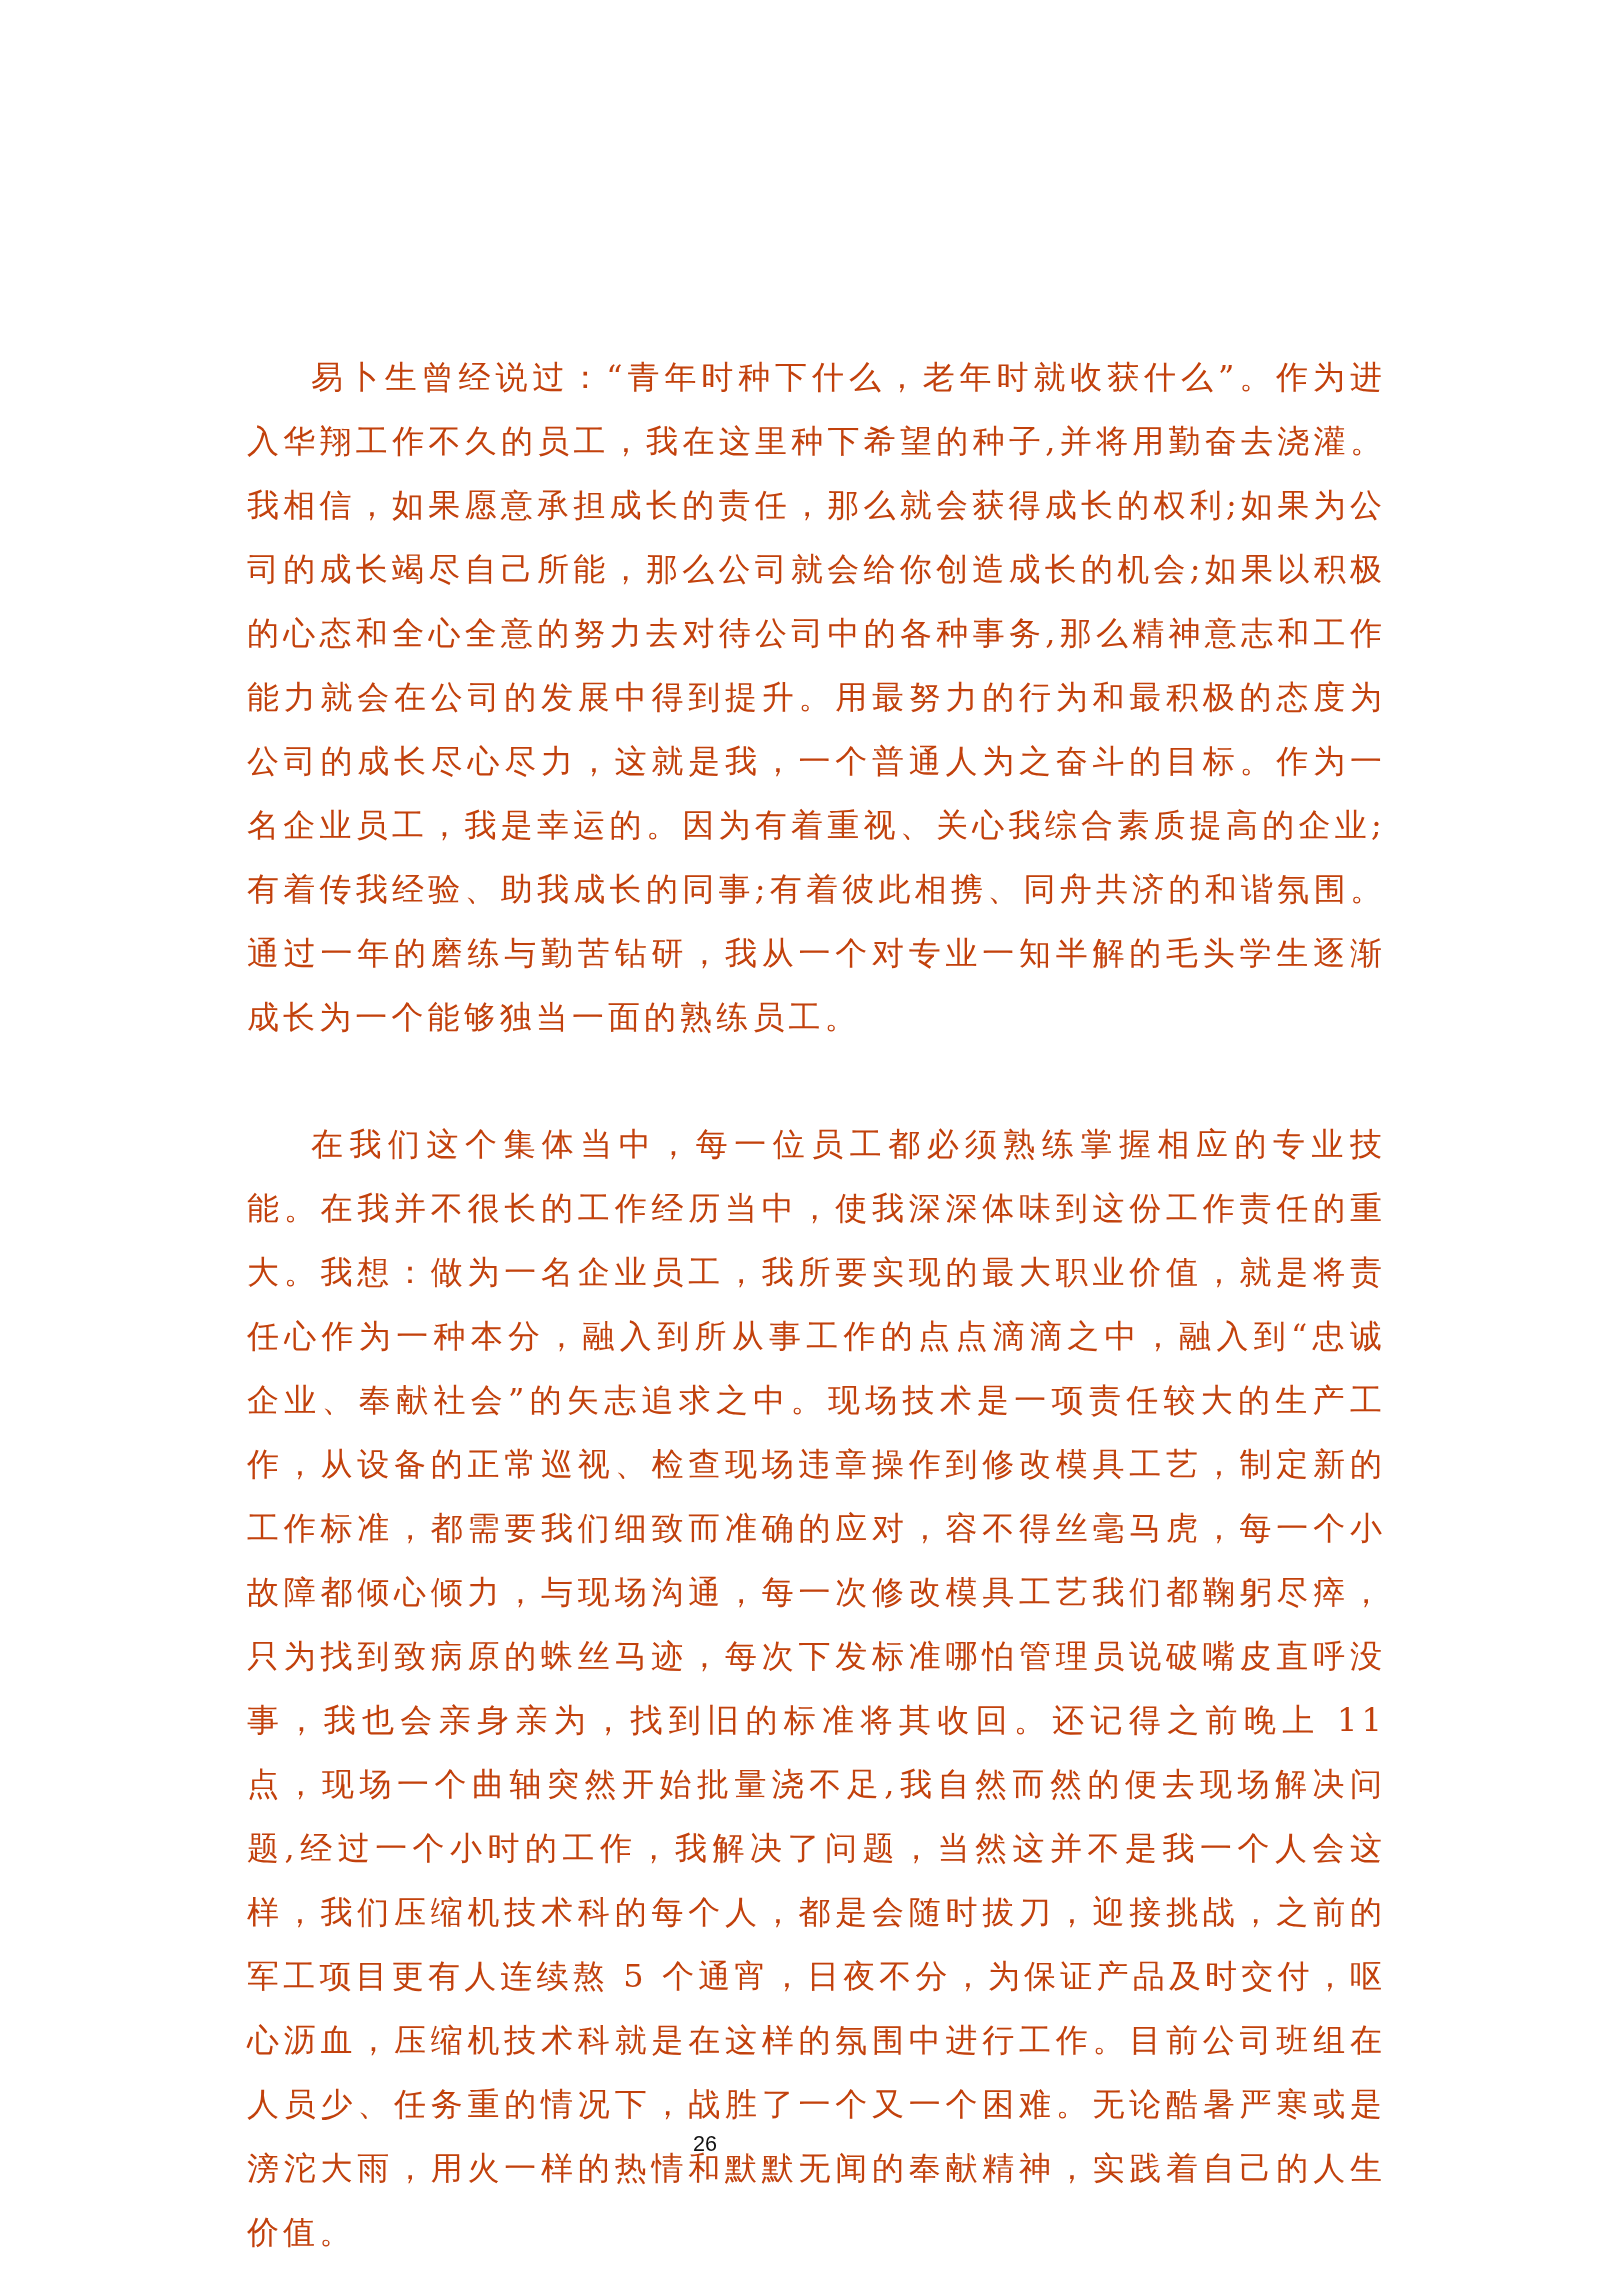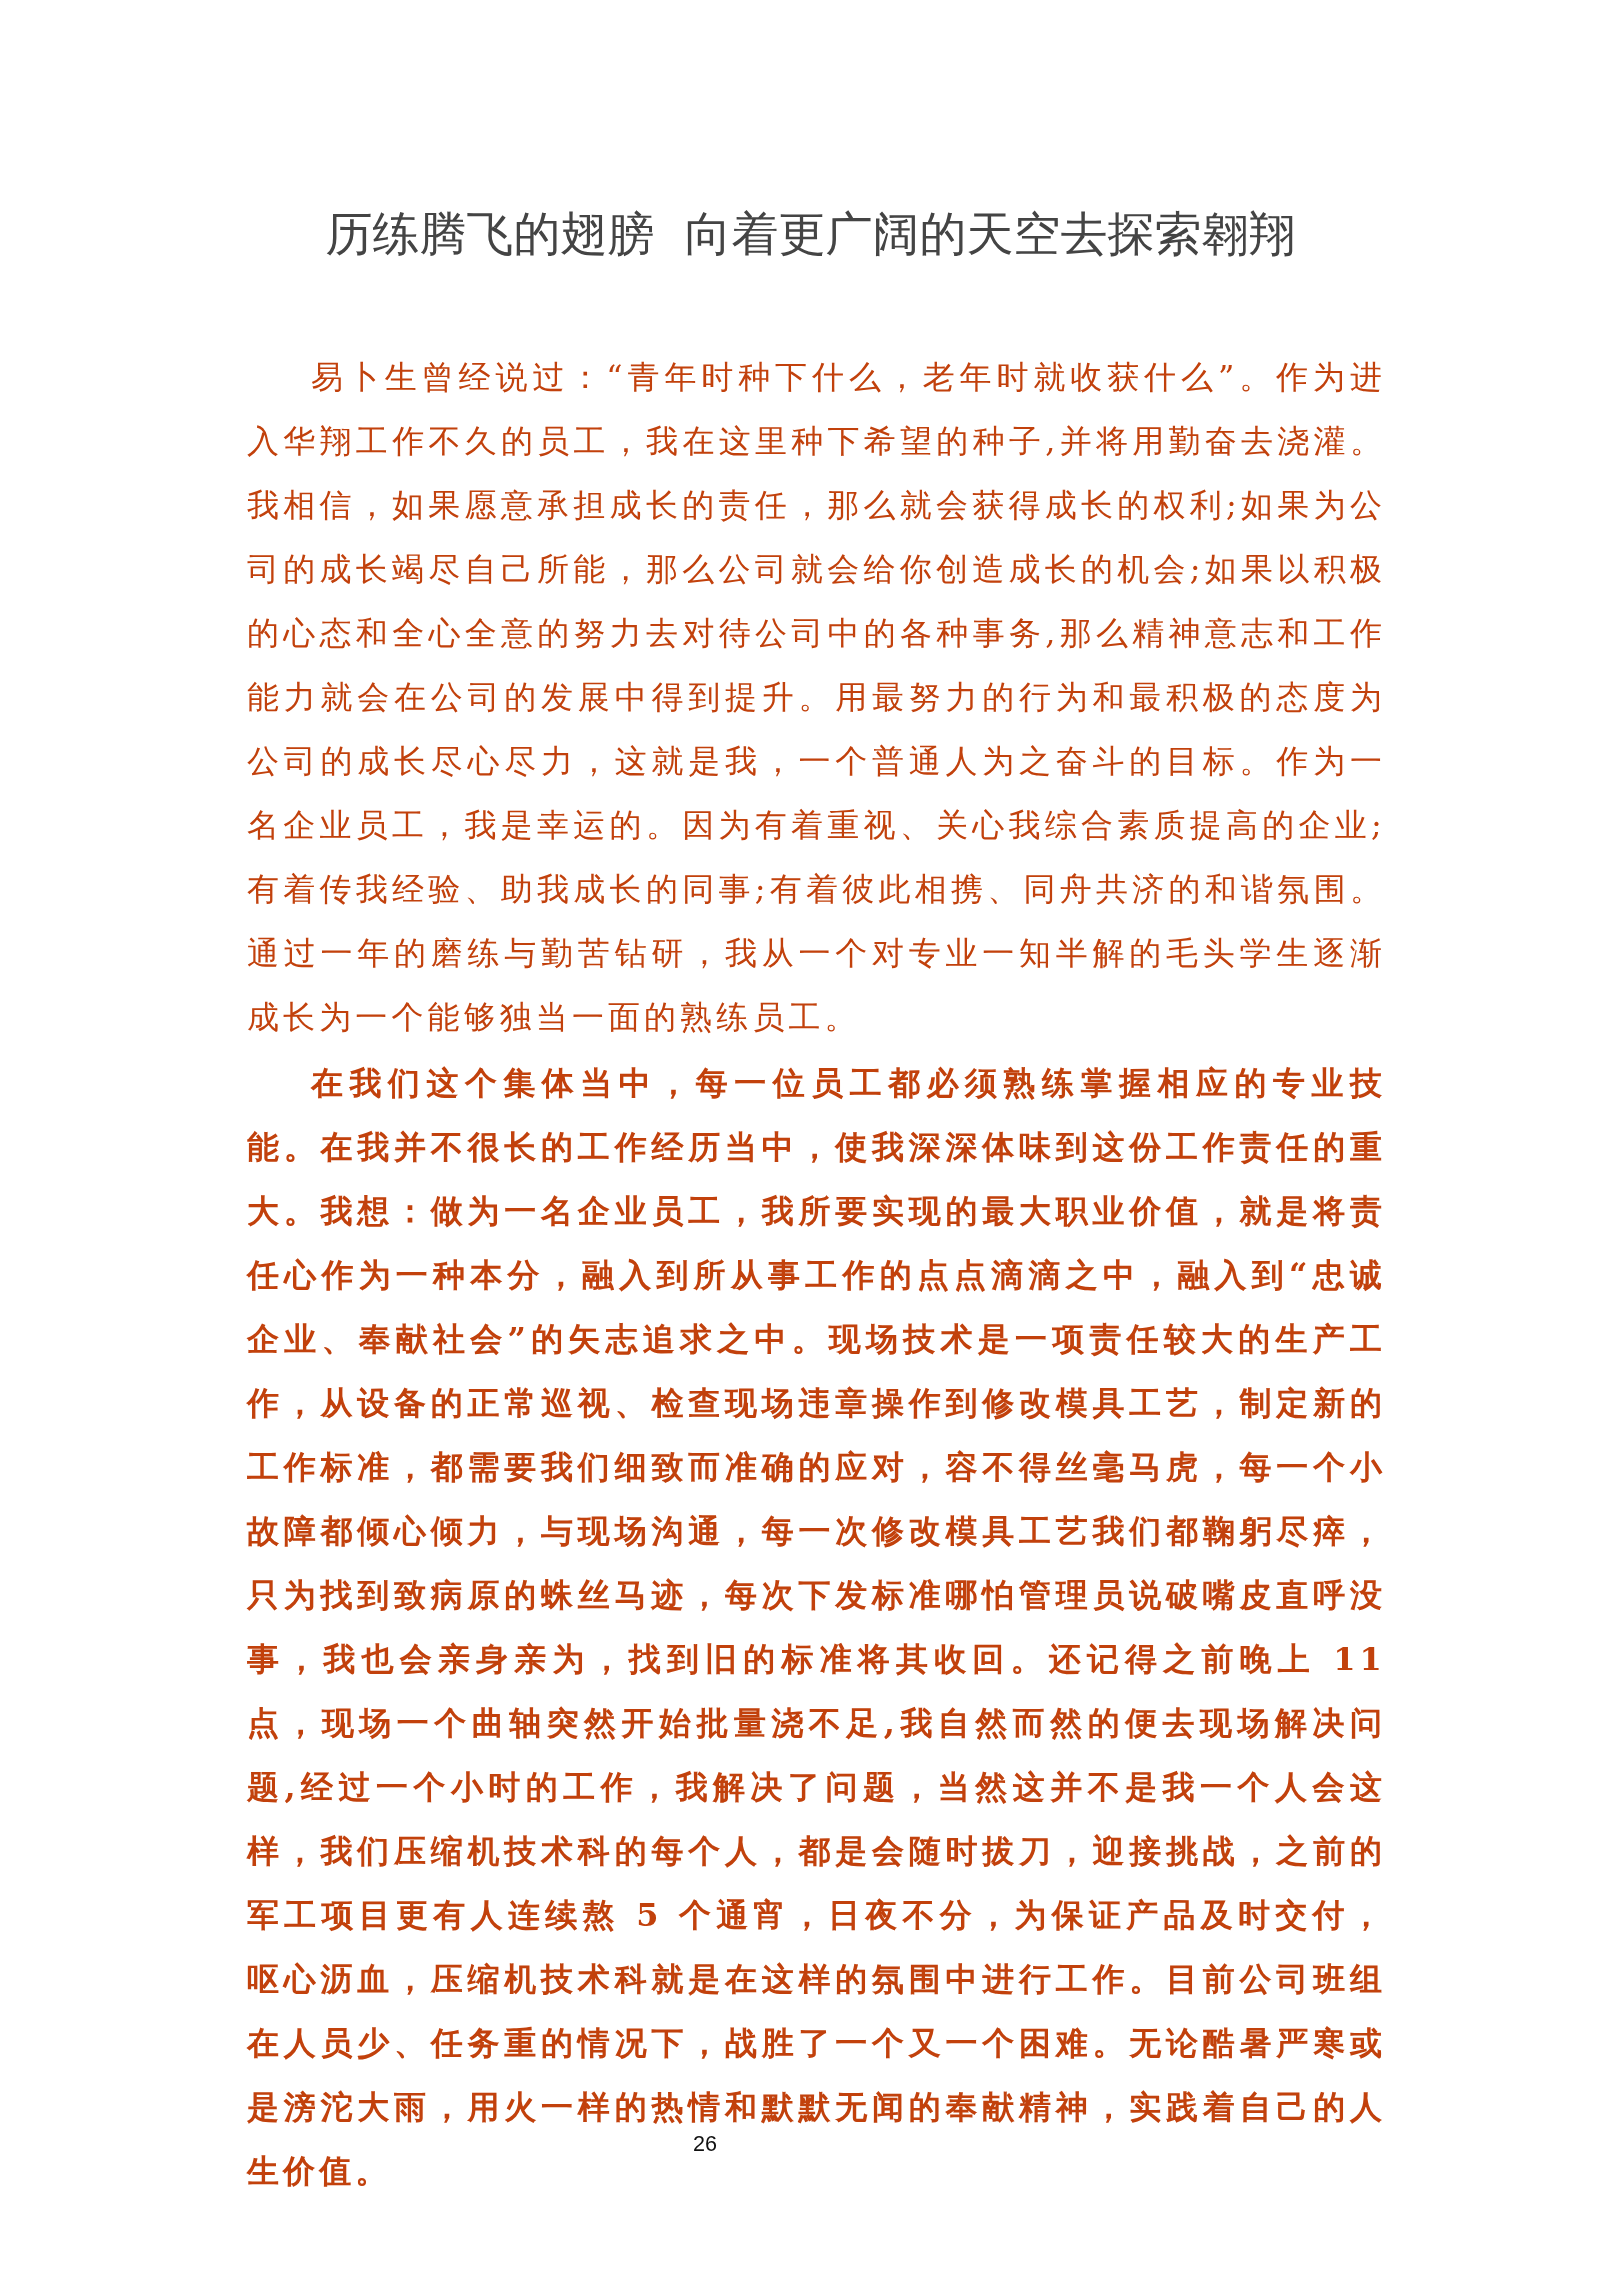--- a/index.html
+++ b/index.html
@@ -43,37 +43,36 @@
       color: #c2410c;
       text-align: justify;
       text-justify: inter-character;
       letter-spacing: 4.1px;
     }
     .para {
       margin: 0;
       text-indent: 2em;
     }
     .para1 { top: 345px; }
-    .para2 { top: 1051px; font-weight: bold; }
+    .para2 { top: 1112px; }
     .page-number {
       position: absolute;
       top: 2131px;
       left: 0;
       width: 1410px;
       text-align: center;
       font-family: "Liberation Sans", "DejaVu Sans", sans-serif;
       font-size: 21.6px;
       color: #111111;
     }
   </style>
 </head>
 <body>
 
 <div class="page">
-  <div class="title">历练腾飞的翅膀  向着更广阔的天空去探索翱翔</div>
 
   <div class="body-text para1">
     <p class="para">易卜生曾经说过：“青年时种下什么，老年时就收获什么”。作为进入华翔工作不久的员工，我在这里种下希望的种子,并将用勤奋去浇灌。我相信，如果愿意承担成长的责任，那么就会获得成长的权利;如果为公司的成长竭尽自己所能，那么公司就会给你创造成长的机会;如果以积极的心态和全心全意的努力去对待公司中的各种事务,那么精神意志和工作能力就会在公司的发展中得到提升。用最努力的行为和最积极的态度为公司的成长尽心尽力，这就是我，一个普通人为之奋斗的目标。作为一名企业员工，我是幸运的。因为有着重视、关心我综合素质提高的企业;有着传我经验、助我成长的同事;有着彼此相携、同舟共济的和谐氛围。通过一年的磨练与勤苦钻研，我从一个对专业一知半解的毛头学生逐渐成长为一个能够独当一面的熟练员工。</p>
   </div>
 
   <div class="body-text para2">
     <p class="para">在我们这个集体当中，每一位员工都必须熟练掌握相应的专业技能。在我并不很长的工作经历当中，使我深深体味到这份工作责任的重大。我想：做为一名企业员工，我所要实现的最大职业价值，就是将责任心作为一种本分，融入到所从事工作的点点滴滴之中，融入到“忠诚企业、奉献社会”的矢志追求之中。现场技术是一项责任较大的生产工作，从设备的正常巡视、检查现场违章操作到修改模具工艺，制定新的工作标准，都需要我们细致而准确的应对，容不得丝毫马虎，每一个小故障都倾心倾力，与现场沟通，每一次修改模具工艺我们都鞠躬尽瘁，只为找到致病原的蛛丝马迹，每次下发标准哪怕管理员说破嘴皮直呼没事，我也会亲身亲为，找到旧的标准将其收回。还记得之前晚上 11 点，现场一个曲轴突然开始批量浇不足,我自然而然的便去现场解决问题,经过一个小时的工作，我解决了问题，当然这并不是我一个人会这样，我们压缩机技术科的每个人，都是会随时拔刀，迎接挑战，之前的军工项目更有人连续熬 5 个通宵，日夜不分，为保证产品及时交付，呕心沥血，压缩机技术科就是在这样的氛围中进行工作。目前公司班组在人员少、任务重的情况下，战胜了一个又一个困难。无论酷暑严寒或是滂沱大雨，用火一样的热情和默默无闻的奉献精神，实践着自己的人生价值。</p>
   </div>
 
   <div class="page-number">26</div>

